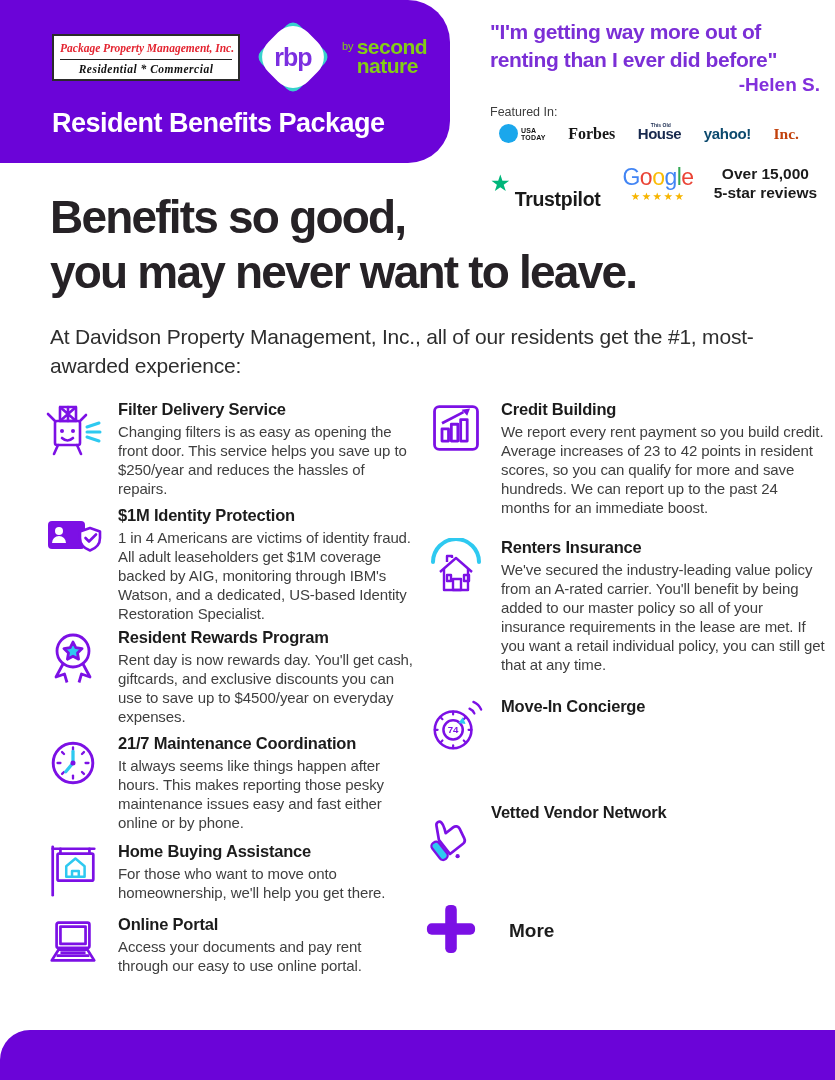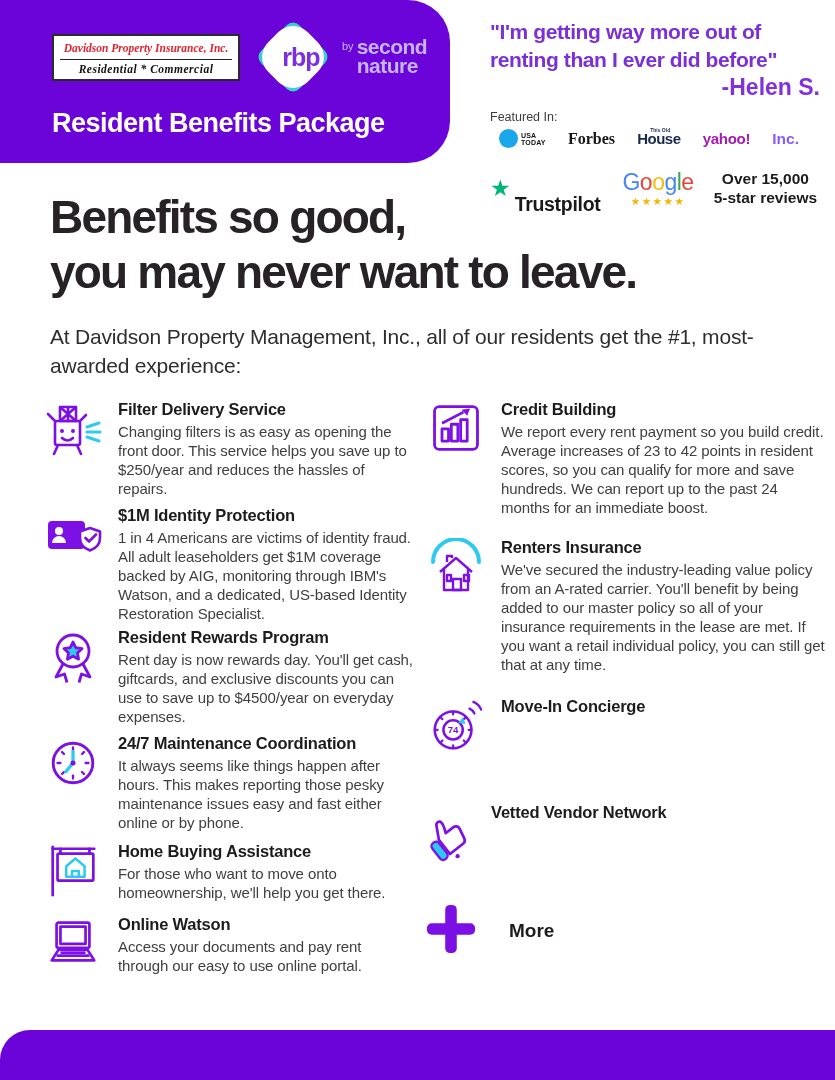--- a/index.html
+++ b/index.html
@@ -30,48 +30,48 @@
   .rbp-badge{position:relative;width:78px;height:78px;margin-left:14px;flex:none;}
   .rbp-teal{
     position:absolute;left:12px;top:12px;width:54px;height:54px;
     background:#38D1CC;border-radius:9px;transform:rotate(45deg);
   }
   .rbp-white{
     position:absolute;left:11px;top:11px;width:56px;height:56px;
     background:#fff;border-radius:21px;transform:rotate(45deg);
   }
   .rbp-text{
-    position:absolute;left:8px;top:0;width:78px;height:78px;
+    position:absolute;left:0;top:0;width:78px;height:78px;
     display:flex;align-items:center;justify-content:center;
     color:#7B2FE0;font-size:25px;font-weight:bold;letter-spacing:-1px;
   }
-  .sn-wrap{margin-left:10px;color:#c4b5fd;display:flex;align-items:flex-start;}
+  .sn-wrap{margin-left:10px;color:#84cc16;display:flex;align-items:flex-start;}
   .sn-by{font-size:11px;margin-top:2px;margin-right:3px;font-weight:normal;}
   .sn-stack{font-size:21px;font-weight:bold;line-height:.9;letter-spacing:-.5px;}
   .header-title{
     position:absolute;left:52px;top:108px;color:#fff;
     font-size:27px;font-weight:bold;letter-spacing:-.5px;white-space:nowrap;
   }
   
   .testimonial{position:absolute;left:490px;top:18px;width:330px;}
   .quote{color:#7B2FD6;font-weight:bold;font-size:21px;line-height:1.32;letter-spacing:-.4px;}
-  .attribution{color:#8230DC;font-weight:bold;font-size:23px;text-align:right;margin-top:1px;}
+  .attribution{color:#8230DC;font-weight:bold;font-size:19px;text-align:right;margin-top:1px;}
   .featured-label{color:#3d3d3d;font-size:12.5px;margin-top:9px;}
   .press-row{display:flex;align-items:center;justify-content:space-between;width:300px;margin-top:5px;padding-left:9px;}
   .usa-today{display:flex;align-items:center;gap:3px;}
   .usa-circle{width:19px;height:19px;border-radius:50%;background:#1AA7EC;flex:none;}
   .usa-text{font-size:7px;font-weight:bold;color:#111;line-height:1.05;letter-spacing:.2px;}
   .forbes{font-family:"Liberation Serif",serif;font-weight:bold;font-size:16px;color:#161616;}
   .house{position:relative;font-weight:bold;font-size:15px;color:#18294e;letter-spacing:-.5px;}
   .house-small{
     position:absolute;left:13px;top:-3px;font-size:5px;font-weight:bold;
     color:#18294e;letter-spacing:0;white-space:nowrap;
   }
-  .yahoo{font-weight:bold;font-size:15px;color:#a21caf;letter-spacing:-.3px;}
-  .inc{font-family:Liberation Sans, sans-serif;font-weight:bold;font-size:15.5px;color:#8b5cf6;}
+  .yahoo{font-weight:bold;font-size:15px;color:#0c4a6e;letter-spacing:-.3px;}
+  .inc{font-family:Liberation Serif, serif;font-weight:bold;font-size:15.5px;color:#c2410c;}
   .review-row{display:flex;align-items:center;margin-top:13px;width:330px;}
   .trustpilot{display:flex;align-items:center;gap:4px;}
   .tp-star{color:#00B67A;font-size:23px;line-height:1;}
   .tp-text{color:#191919;font-size:19.5px;font-weight:bold;letter-spacing:-.3px;margin-top:32px;}
   .google{display:flex;flex-direction:column;align-items:center;margin-left:22px;}
   .google-word{font-size:23px;letter-spacing:-.5px;font-weight:normal;line-height:1;}
   .gl0,.gl3{color:#4285F4}.gl1,.gl5{color:#EA4335}.gl2{color:#FBBC05}.gl4{color:#34A853}
   .google-stars{color:#F7B500;font-size:10.5px;letter-spacing:1.5px;margin-top:1px;}
   .reviews-text{margin-left:20px;text-align:center;font-weight:bold;font-size:15.5px;color:#1b1b1b;line-height:1.2;}
   
@@ -97,21 +97,21 @@
     position:absolute;left:0;top:1030px;width:835px;height:50px;
     background:#6B04D8;border-radius:30px 0 0 0;
   }
 </style>
 </head>
 <body>
 
 <div class="header-block">
   <div class="logo-row">
     <div class="company-box">
-      <div class="company-name">Davidson Property Insurance, Inc.</div>
+      <div class="company-name">Package Property Management, Inc.</div>
       <div class="company-tagline">Residential * Commercial</div>
     </div>
     <div class="rbp-badge">
       <div class="rbp-teal"></div>
       <div class="rbp-white"></div>
       <div class="rbp-text">rbp</div>
     </div>
     <div class="sn-wrap">
       <span class="sn-by">by</span>
       <span class="sn-stack">
@@ -246,21 +246,21 @@
           <path d="M18.7 18.7 l2 2"></path>
       </g>
       <g stroke="#2EC9F0" stroke-width="3.4" stroke-linecap="round" fill="none">
         <path d="M30 30 V18"></path>
           <path d="M30 30 L22.5 39"></path>
       </g>
       <circle cx="30" cy="30" r="2.6" fill="#7C10E5"></circle>
     </svg>
   </div>
   <div class="b-text">
-    <h3 class="b-title">24/7 Maintenance Coordination</h3>
+    <h3 class="b-title">21/7 Maintenance Coordination</h3>
     <p class="b-body">It always seems like things happen after hours. This makes reporting those pesky maintenance issues easy and fast either online or by phone.</p>
   </div>
 </div>
 
 <div class="benefit colL" style="left:42px;top:842px">
   <div class="b-icon">
     <svg width="58" height="58" viewBox="0 0 60 60">
       <g stroke="#7C10E5" stroke-width="2.8" fill="none" stroke-linecap="round" stroke-linejoin="round">
         <path d="M9 5 v50"></path>
           <path d="M9 7 h43"></path>
@@ -286,21 +286,21 @@
       <g stroke="#7C10E5" stroke-width="2.8" fill="none" stroke-linejoin="round">
         <rect x="13" y="8" width="34" height="26" rx="2"></rect>
         <rect x="17" y="12" width="26" height="18"></rect>
         <path d="M8 47 l7 -11 h30 l7 11 z"></path>
         <path d="M13 42 h34"></path>
           <path d="M17 39 h26"></path>
       </g>
     </svg>
   </div>
   <div class="b-text">
-    <h3 class="b-title">Online Watson</h3>
+    <h3 class="b-title">Online Portal</h3>
     <p class="b-body">Access your documents and pay rent through our easy to use online portal.</p>
   </div>
 </div>
 
 <div class="benefit colR" style="left:425px;top:400px">
   <div class="b-icon">
     <svg width="56" height="56" viewBox="0 0 60 60">
       <g stroke="#7C10E5" stroke-width="3" fill="none" stroke-linejoin="round">
         <rect x="7" y="7" width="46" height="46" rx="5"></rect>
         <rect x="15" y="31" width="7" height="13"></rect>

